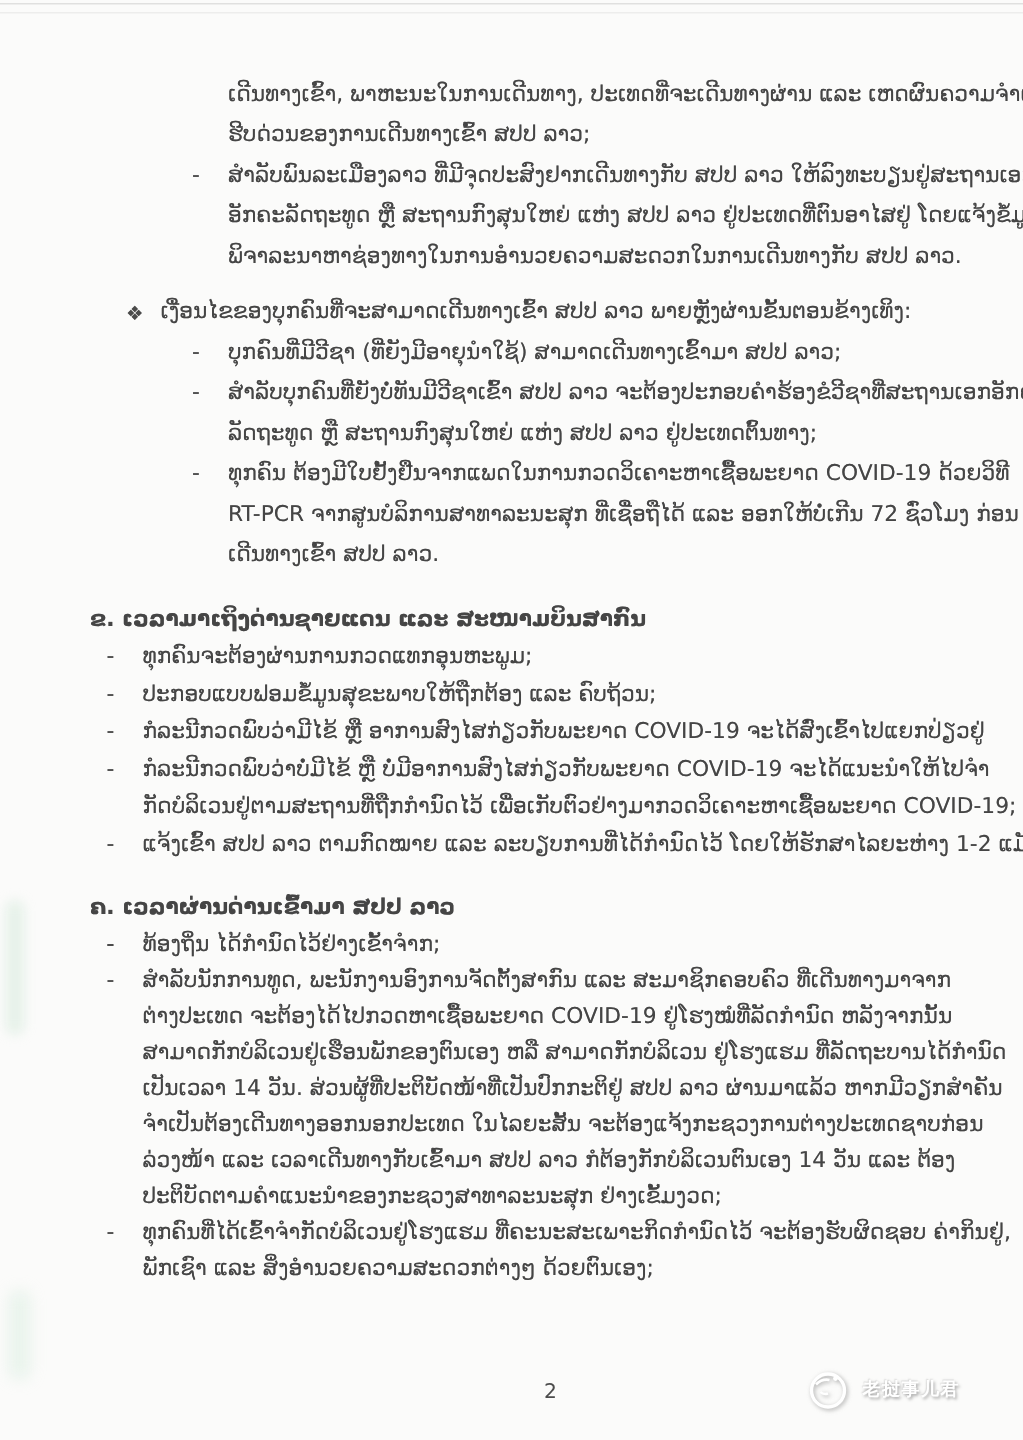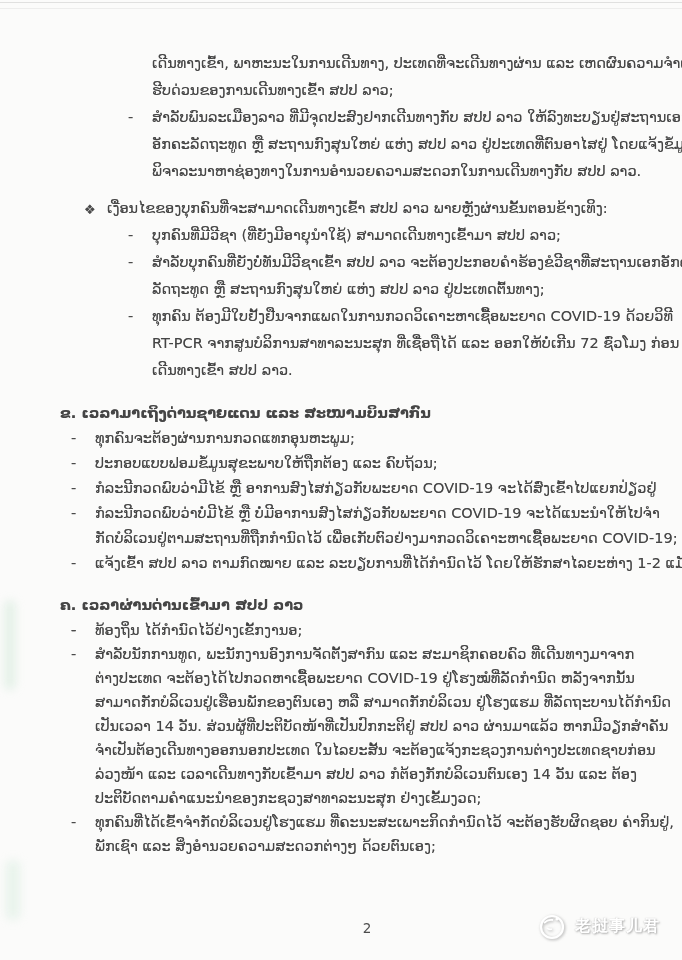--- a/index.html
+++ b/index.html
@@ -41,21 +41,21 @@
   .page-number{
     position:absolute;left:367px;top:920px;transform:translateX(-50%);
     font-size:13.5px;color:#4c4c4c;
   }
   .watermark{
     position:absolute;left:536px;top:910px;
     display:flex;align-items:center;gap:7px;
     color:#ffffff;
   }
   .watermark .wm-text{
-    font-size:16px;font-weight:bold;letter-spacing:1px;
+    font-size:12px;font-weight:bold;letter-spacing:1px;
     text-shadow:1px 1px 2px rgba(130,130,130,.65), -0.5px -0.5px 1px rgba(150,150,150,.35);
   }
   .wm-logo{filter:drop-shadow(1px 1px 1.5px rgba(130,130,130,.65));}
 </style>
 </head>
 <body>
 
 <div class="page">
   <div class="scan-line-top"></div>
   <div class="scan-line-top2"></div>
@@ -107,21 +107,21 @@
         <div class="ln"><span class="mk">-</span><span>ແຈ້ງເຂົ້າ ສປປ ລາວ ຕາມກົດໝາຍ ແລະ ລະບຽບການທີ່ໄດ້ກຳນົດໄວ້ ໂດຍໃຫ້ຮັກສາໄລຍະຫ່າງ 1-2 ແມັດ.</span></div>
       </div>
       <div class="blk heading">
         <div class="ln"><span>ຄ. ເວລາຜ່ານດ່ານເຂົ້າມາ ສປປ ລາວ</span></div>
       </div>
       <div class="blk sec-b">
         <div class="ln"><span class="mk">-</span></div>
       </div>
       <div class="blk sec-b">
         <div class="ln"><span class="mk">-</span></div>
-        <div class="ln"><span>ທ້ອງຖິ່ນ ໄດ້ກຳນົດໄວ້ຢ່າງເຂັ້ກງານອ;</span></div>
+        <div class="ln"><span>ທ້ອງຖິ່ນ ໄດ້ກຳນົດໄວ້ຢ່າງເຂັ້າຈຳກ;</span></div>
       </div>
       <div class="blk sec-b">
         <div class="ln"><span class="mk">-</span><span>ສຳລັບນັກການທູດ, ພະນັກງານອົງການຈັດຕັ້ງສາກົນ ແລະ ສະມາຊິກຄອບຄົວ ທີ່ເດີນທາງມາຈາກ</span></div>
         <div class="ln"><span>ຕ່າງປະເທດ ຈະຕ້ອງໄດ້ໄປກວດຫາເຊື້ອພະຍາດ COVID-19 ຢູ່ໂຮງໝໍທີ່ລັດກຳນົດ ຫລັງຈາກນັ້ນ</span></div>
         <div class="ln"><span>ສາມາດກັກບໍລິເວນຢູ່ເຮືອນພັກຂອງຕົນເອງ ຫລື ສາມາດກັກບໍລິເວນ ຢູ່ໂຮງແຮມ ທີ່ລັດຖະບານໄດ້ກຳນົດ</span></div>
         <div class="ln"><span>ເປັນເວລາ 14 ວັນ. ສ່ວນຜູ້ທີ່ປະຕິບັດໜ້າທີ່ເປັນປົກກະຕິຢູ່ ສປປ ລາວ ຜ່ານມາແລ້ວ ຫາກມີວຽກສຳຄັນ</span></div>
         <div class="ln"><span>ຈຳເປັນຕ້ອງເດີນທາງອອກນອກປະເທດ ໃນໄລຍະສັ້ນ ຈະຕ້ອງແຈ້ງກະຊວງການຕ່າງປະເທດຊາບກ່ອນ</span></div>
         <div class="ln"><span>ລ່ວງໜ້າ ແລະ ເວລາເດີນທາງກັບເຂົ້າມາ ສປປ ລາວ ກໍຕ້ອງກັກບໍລິເວນຕົນເອງ 14 ວັນ ແລະ ຕ້ອງ</span></div>
         <div class="ln"><span>ປະຕິບັດຕາມຄຳແນະນຳຂອງກະຊວງສາທາລະນະສຸກ ຢ່າງເຂັ້ມງວດ;</span></div>
       </div>

